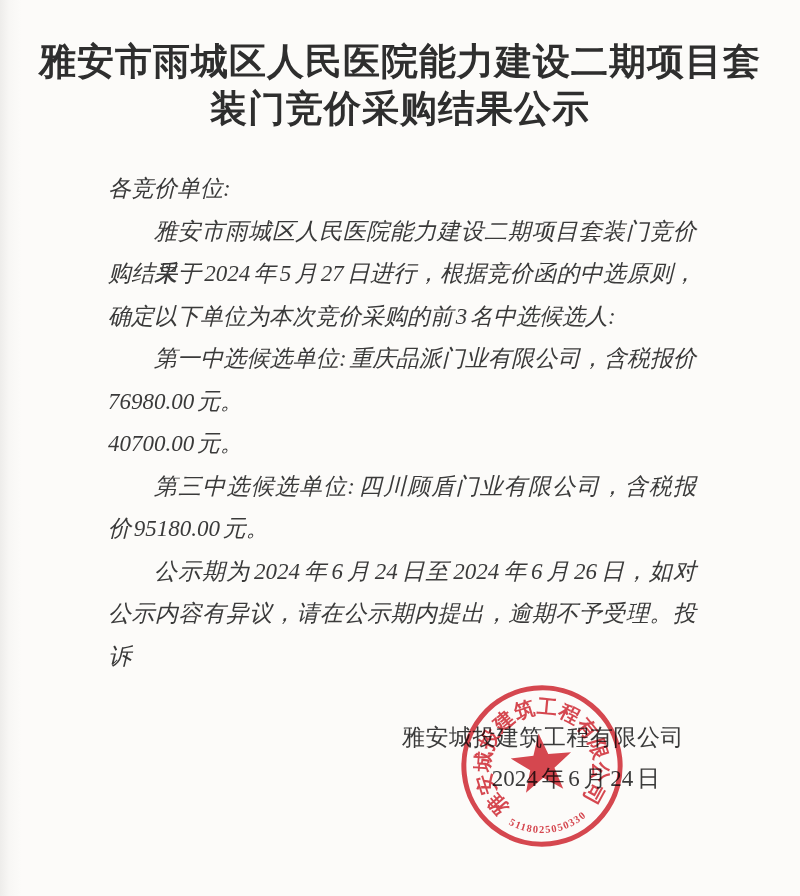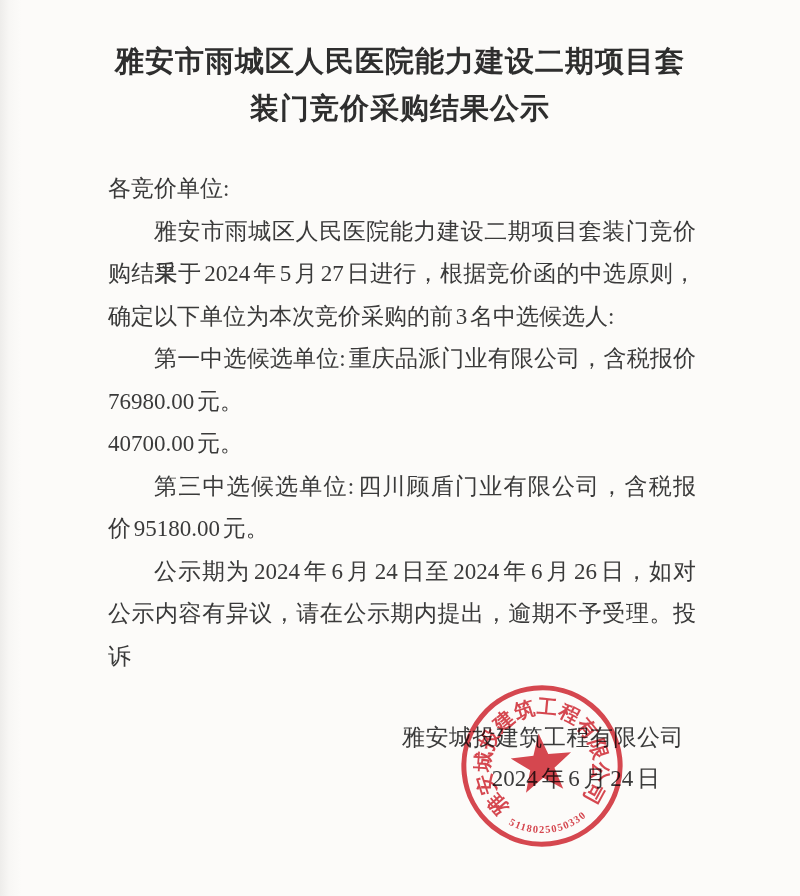--- a/index.html
+++ b/index.html
@@ -11,29 +11,29 @@
   }
   
   .page::before {
     content:""; position:absolute; inset:0; pointer-events:none;
     background:linear-gradient(90deg, rgba(110,110,108,0.10), rgba(110,110,108,0.03) 9px, rgba(0,0,0,0) 22px);
   }
   .doc-title {
     position:absolute; top:38px; left:0; width:100%;
     text-align:center;
     font-family:"Liberation Sans","DejaVu Sans",sans-serif;
-    font-weight:700; font-size:29px; line-height:47px;
+    font-weight:700; font-size:37px; line-height:47px;
     color:#2e2e2e; letter-spacing:1px;
   }
   .body-text {
     position:absolute; top:168px; left:108px; width:588px;
     font-size:23px; line-height:42.5px; word-spacing:-3px;
     color:#3a3a3a;
   }
-  .line { height:42.5px; white-space:nowrap; }
+  .line { height:42.5px; white-space:nowrap;font-style:italic; }
   .line.fill { white-space:normal; text-align:justify; text-align-last:justify; }
   .line.indent { padding-left:46px; }
   .sig-company {
     position:absolute; top:722px; right:116px;
     font-size:23px; letter-spacing:0.5px; white-space:nowrap; color:#3a3a3a;
   }
   .sig-date {
     position:absolute; top:763px; right:140px;
     font-size:23px; word-spacing:-2px; white-space:nowrap; color:#3a3a3a;
   }

